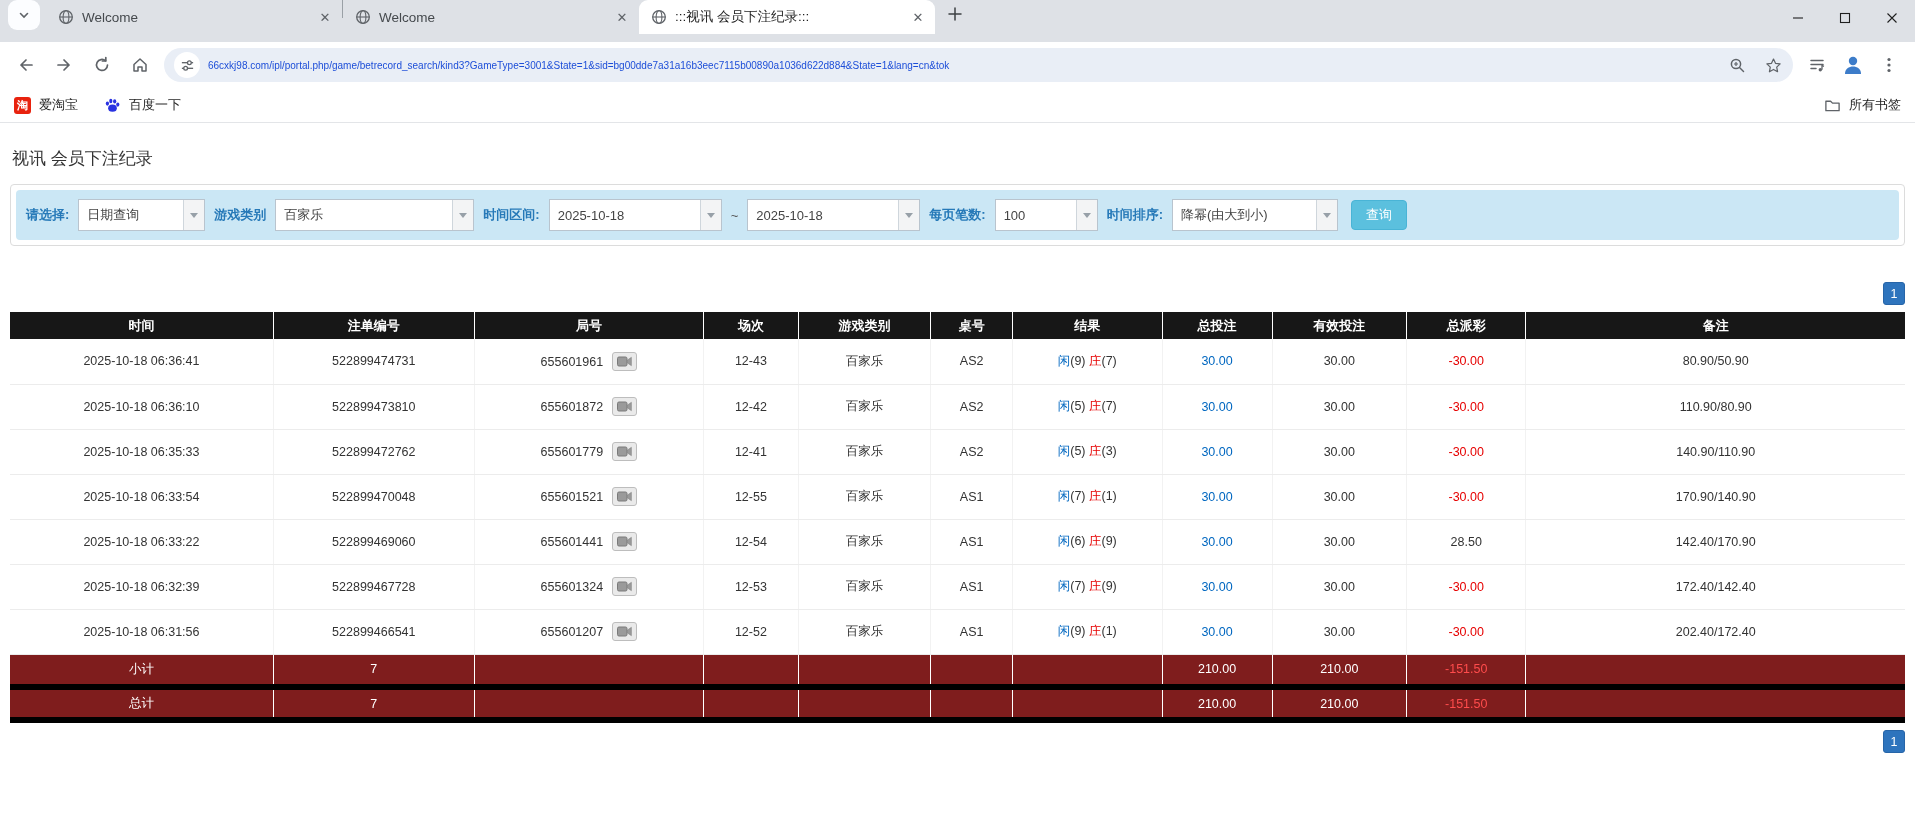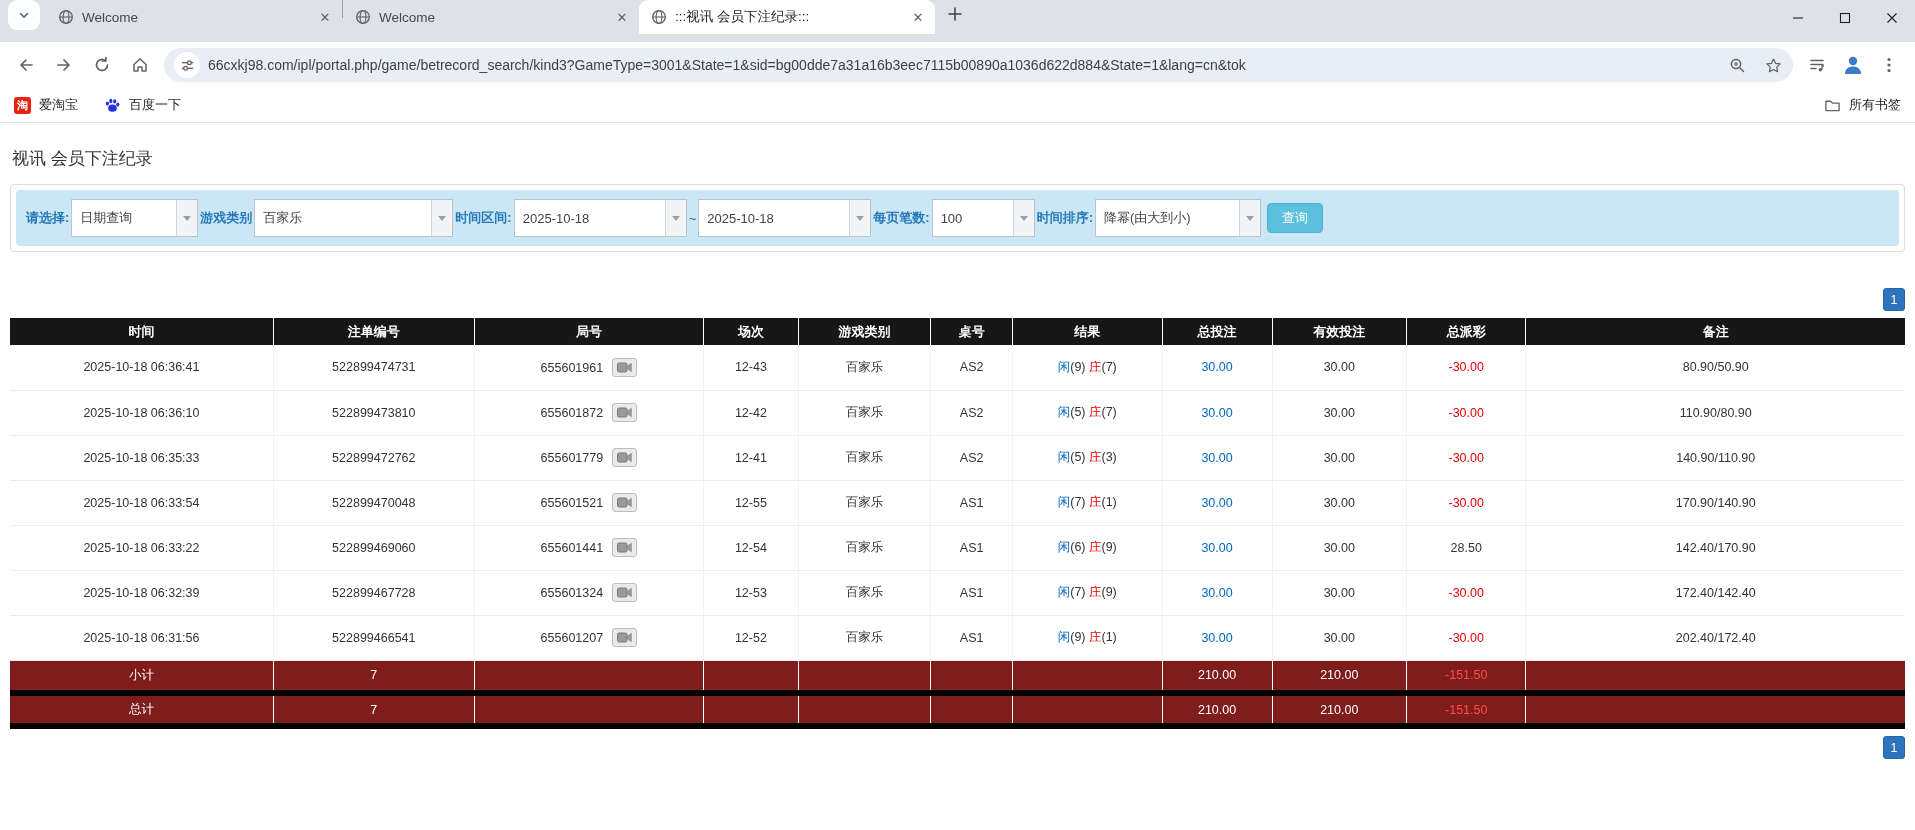--- a/index.html
+++ b/index.html
@@ -21,42 +21,42 @@
   .new-tab { width: 28px; height: 28px; margin: 0 0 8px 6px; border: none; background: transparent; border-radius: 50%;
     display: flex; align-items: center; justify-content: center; }
   .win-controls { position: absolute; right: 0; top: 0; height: 36px; display: flex; }
   .win-btn { width: 47px; height: 36px; border: none; background: transparent; display: flex; align-items: center; justify-content: center; }
 
   .toolbar { height: 46px; background: #fff; display: flex; align-items: center; padding: 0 8px; gap: 2px; }
   .nav-btn { width: 36px; height: 36px; border: none; background: transparent; border-radius: 50%;
     display: flex; align-items: center; justify-content: center; }
   .omnibox { flex: 1; height: 34px; background: #e9eef6; border-radius: 17px; display: flex; align-items: center;
     padding: 0 6px 0 10px; gap: 8px; margin: 0 4px; }
-  .omni-url { flex: 1; font-size: 14px; color: #404040; white-space: nowrap; overflow: hidden; }
+  .omni-url { flex: 1; font-size: 10px; color: #1d4ed8; white-space: nowrap; overflow: hidden; }
   .omni-btn { width: 28px; height: 28px; border: none; background: transparent; border-radius: 50%;
     display: flex; align-items: center; justify-content: center; flex: none; }
   .site-info { width: 26px; height: 26px; background: #fff; border: none; border-radius: 50%;
     display: flex; align-items: center; justify-content: center; flex: none; }
   .avatar-btn { width: 32px; height: 32px; border: none; background: transparent; border-radius: 50%;
     display: flex; align-items: center; justify-content: center; }
 
   .bookmarks { height: 35px; background: #fff; border-bottom: 1px solid #e3e5e8; display: flex; align-items: center; padding: 0 14px; gap: 26px; }
   .bm { display: flex; align-items: center; gap: 8px; font-size: 13px; color: #1f1f1f; background: transparent; border: none; }
   .bm-taobao { width: 17px; height: 17px; background: #e8220e; border-radius: 3px; color: #fff; font-size: 11px; font-weight: 700;
     display: flex; align-items: center; justify-content: center; }
   .bm-spacer { flex: 1; }
 
   
   .content { padding: 0 10px; background: #fff; }
   .page-title { font-size: 17px; font-weight: 400; color: #333; margin: 24px 0 14px 2px; }
 
   .filter-panel { border: 1px solid #dcdcdc; border-radius: 4px; padding: 5px; background: #fff; }
-  .filter-bar { background: #cbe7f5; border-radius: 4px; padding: 9px 10px; display: flex; align-items: center; gap: 2px; font-size: 13px; }
+  .filter-bar { background: #cbe7f5; border-radius: 4px; padding: 9px 10px; display: flex; align-items: center; gap: 9px; font-size: 13px; }
   .f-label { color: #2679b8; font-weight: 700; white-space: nowrap; }
-  .combo { display: inline-flex; align-items: stretch; background: #fff; border: 1px solid #b9c4ce; height: 38px; justify-content: center; }
+  .combo { display: inline-flex; align-items: stretch; background: #fff; border: 1px solid #b9c4ce; height: 32px; justify-content: center; }
   .combo-text { display: flex; align-items: center; padding: 0 8px; font-size: 13px; color: #444; white-space: nowrap; }
   .combo-arrow { width: 21px; background: #f3f4f5; border-left: 1px solid #cfd6dc; display: flex; align-items: center; justify-content: center; }
   .tri { width: 0; height: 0; border-left: 4px solid transparent; border-right: 4px solid transparent; border-top: 5px solid #97a0a8; }
   .w-select .combo-text { width: 104px; }
   .w-game .combo-text   { width: 176px; }
   .w-date .combo-text   { width: 150px; }
   .w-size .combo-text   { width: 80px; }
   .w-sort .combo-text   { width: 143px; }
   .tilde { color: #555; }
   .btn-search { background: #5bc0de; border: 1px solid #49b4d6; color: #fff; font-size: 13px; padding: 5px 14px; border-radius: 4px; margin-left: 4px; }

